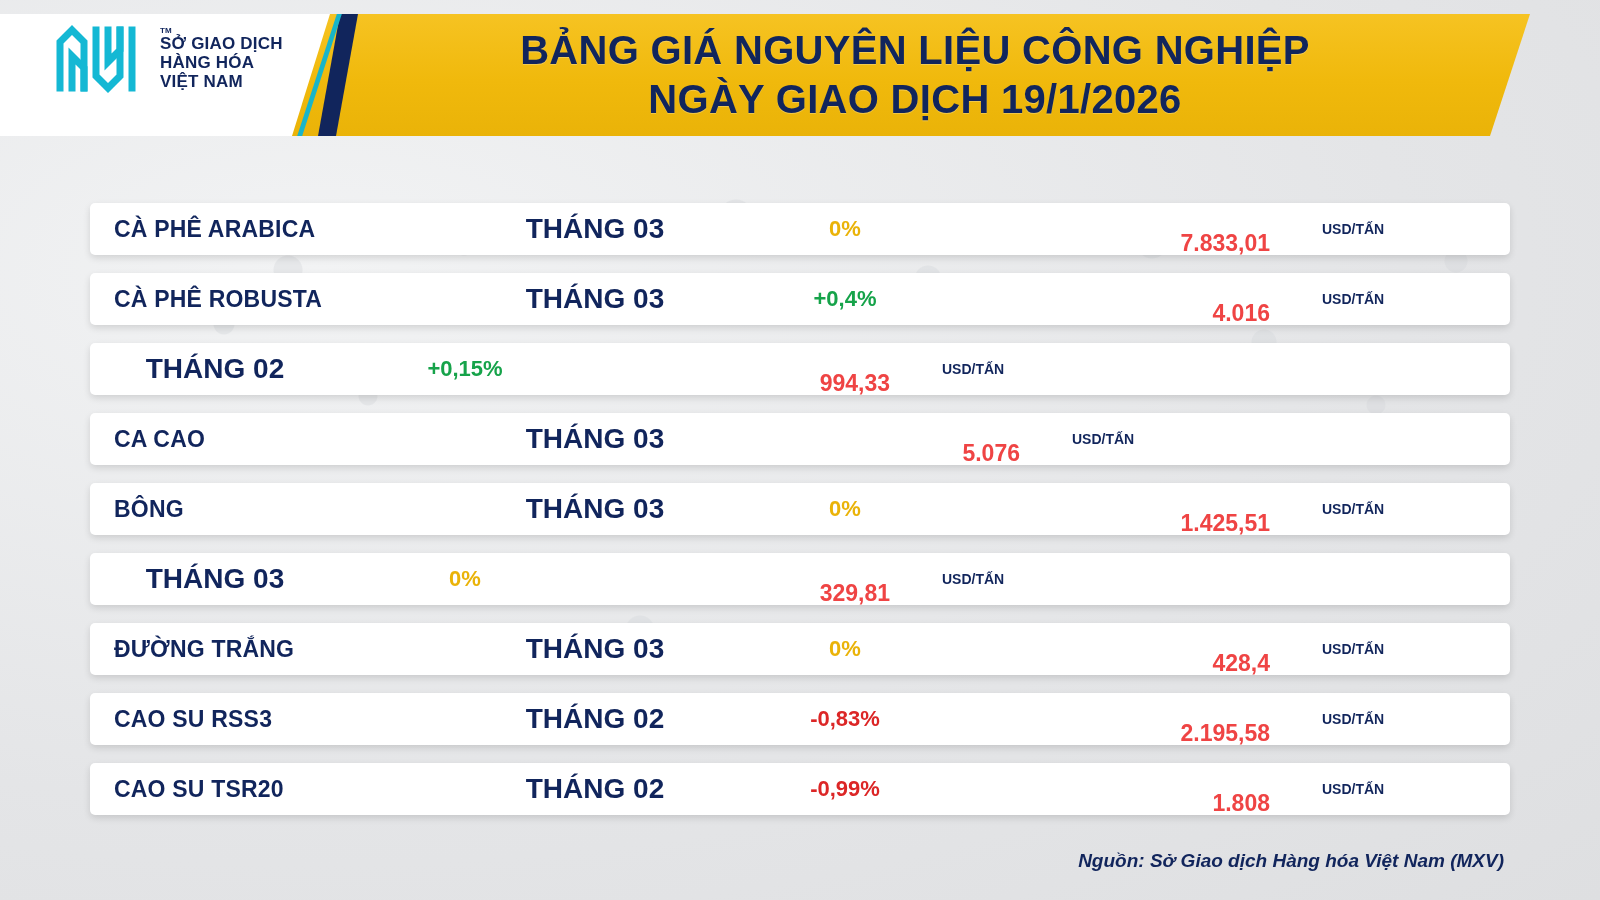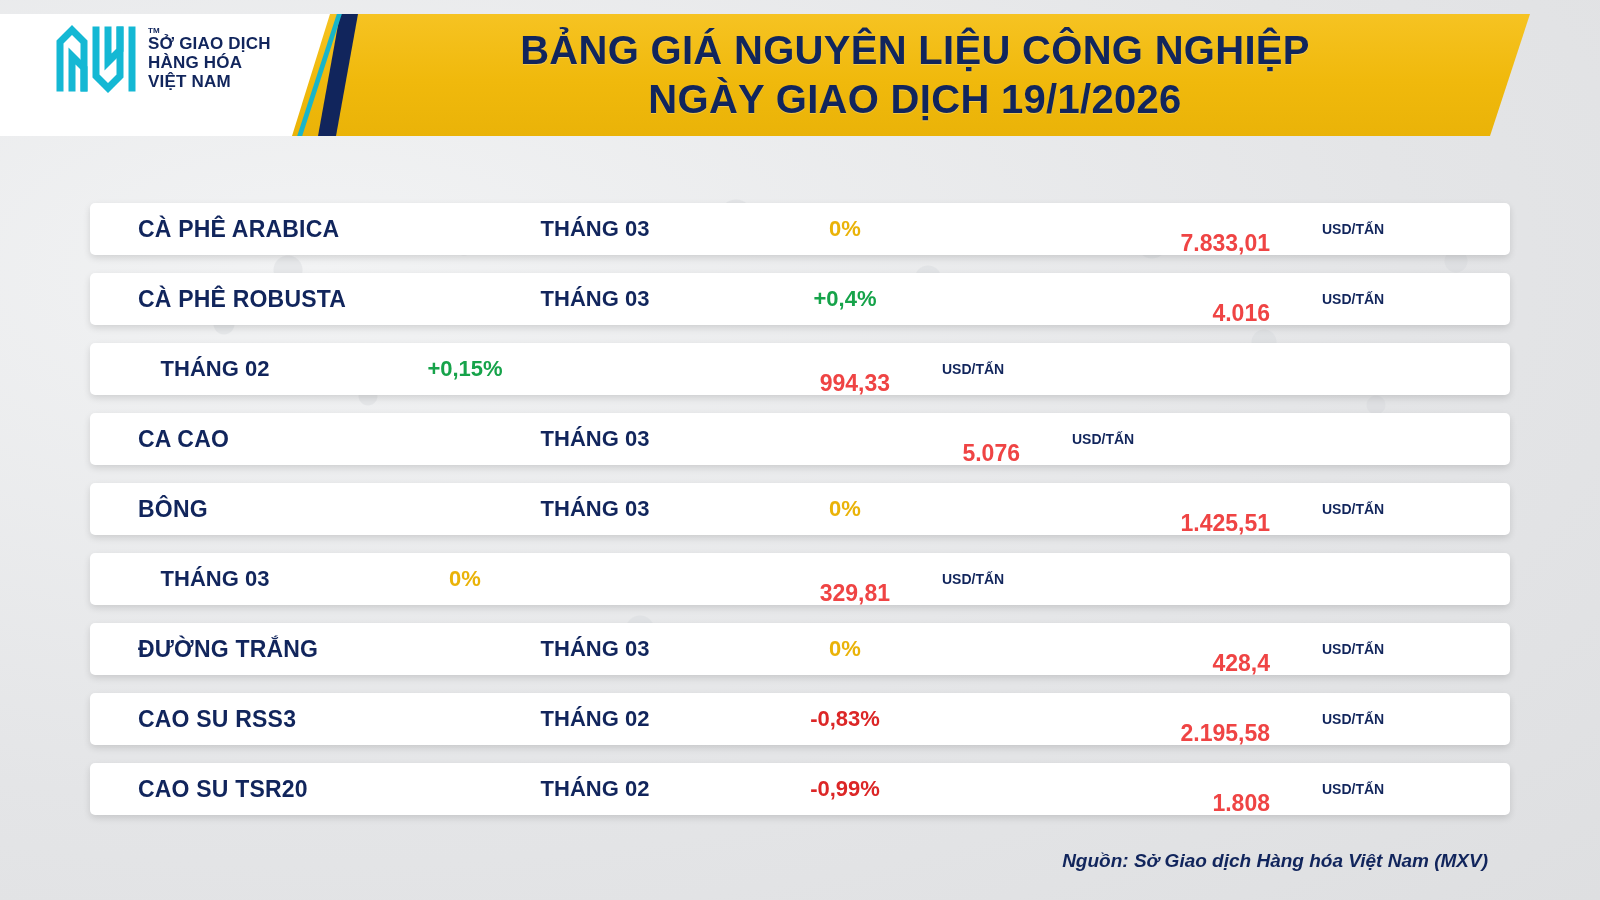--- a/index.html
+++ b/index.html
@@ -88,21 +88,21 @@
     width: 40px; height: 122px;
     background: #11255c;
     clip-path: polygon(22px 0, 40px 0, 18px 122px, 0 122px);
   }
 
   .logo {
     position: absolute;
     top: 22px; left: 52px;
     display: flex;
     align-items: center;
-    gap: 0;
+    gap: 12px;
   }
   .logo-mark { width: 96px; height: 74px; }
   .logo-text {
     color: #11255c;
     font-weight: 700;
     line-height: 1.12;
     font-size: 17px;
     letter-spacing: .2px;
     text-align: left;
   }
@@ -137,32 +137,32 @@
     height: 52px;
     margin-bottom: 18px;
     background: #ffffff;
     border-radius: 5px;
     box-shadow: 0 3px 7px rgba(0,0,0,.13);
     display: flex;
     align-items: center;
   }
   .c-name {
     width: 380px;
-    padding-left: 48px;
+    padding-left: 24px;
     color: #11255c;
     font-weight: 800;
     font-size: 23px;
     letter-spacing: .2px;
   }
   .c-month {
     width: 250px;
     text-align: center;
     color: #11255c;
     font-weight: 800;
-    font-size: 22px;
+    font-size: 28px;
   }
   .c-change {
     width: 250px;
     text-align: center;
     font-weight: 800;
     font-size: 22px;
   }
   .c-price {
     width: 300px;
     text-align: right;
@@ -178,21 +178,21 @@
     font-weight: 800;
     font-size: 14px;
   }
 
   .up    { color: #16a34a; }
   .down  { color: #dc2626; }
   .flat  { color: #eab308; }
 
   .source {
     position: absolute;
-    left: 0; right: 112px;
+    left: 0; right: 96px;
     bottom: 28px;
     text-align: right;
     color: #11255c;
     font-weight: 700;
     font-style: italic;
     font-size: 19px;
   }
 </style>
 </head>
 <body>

